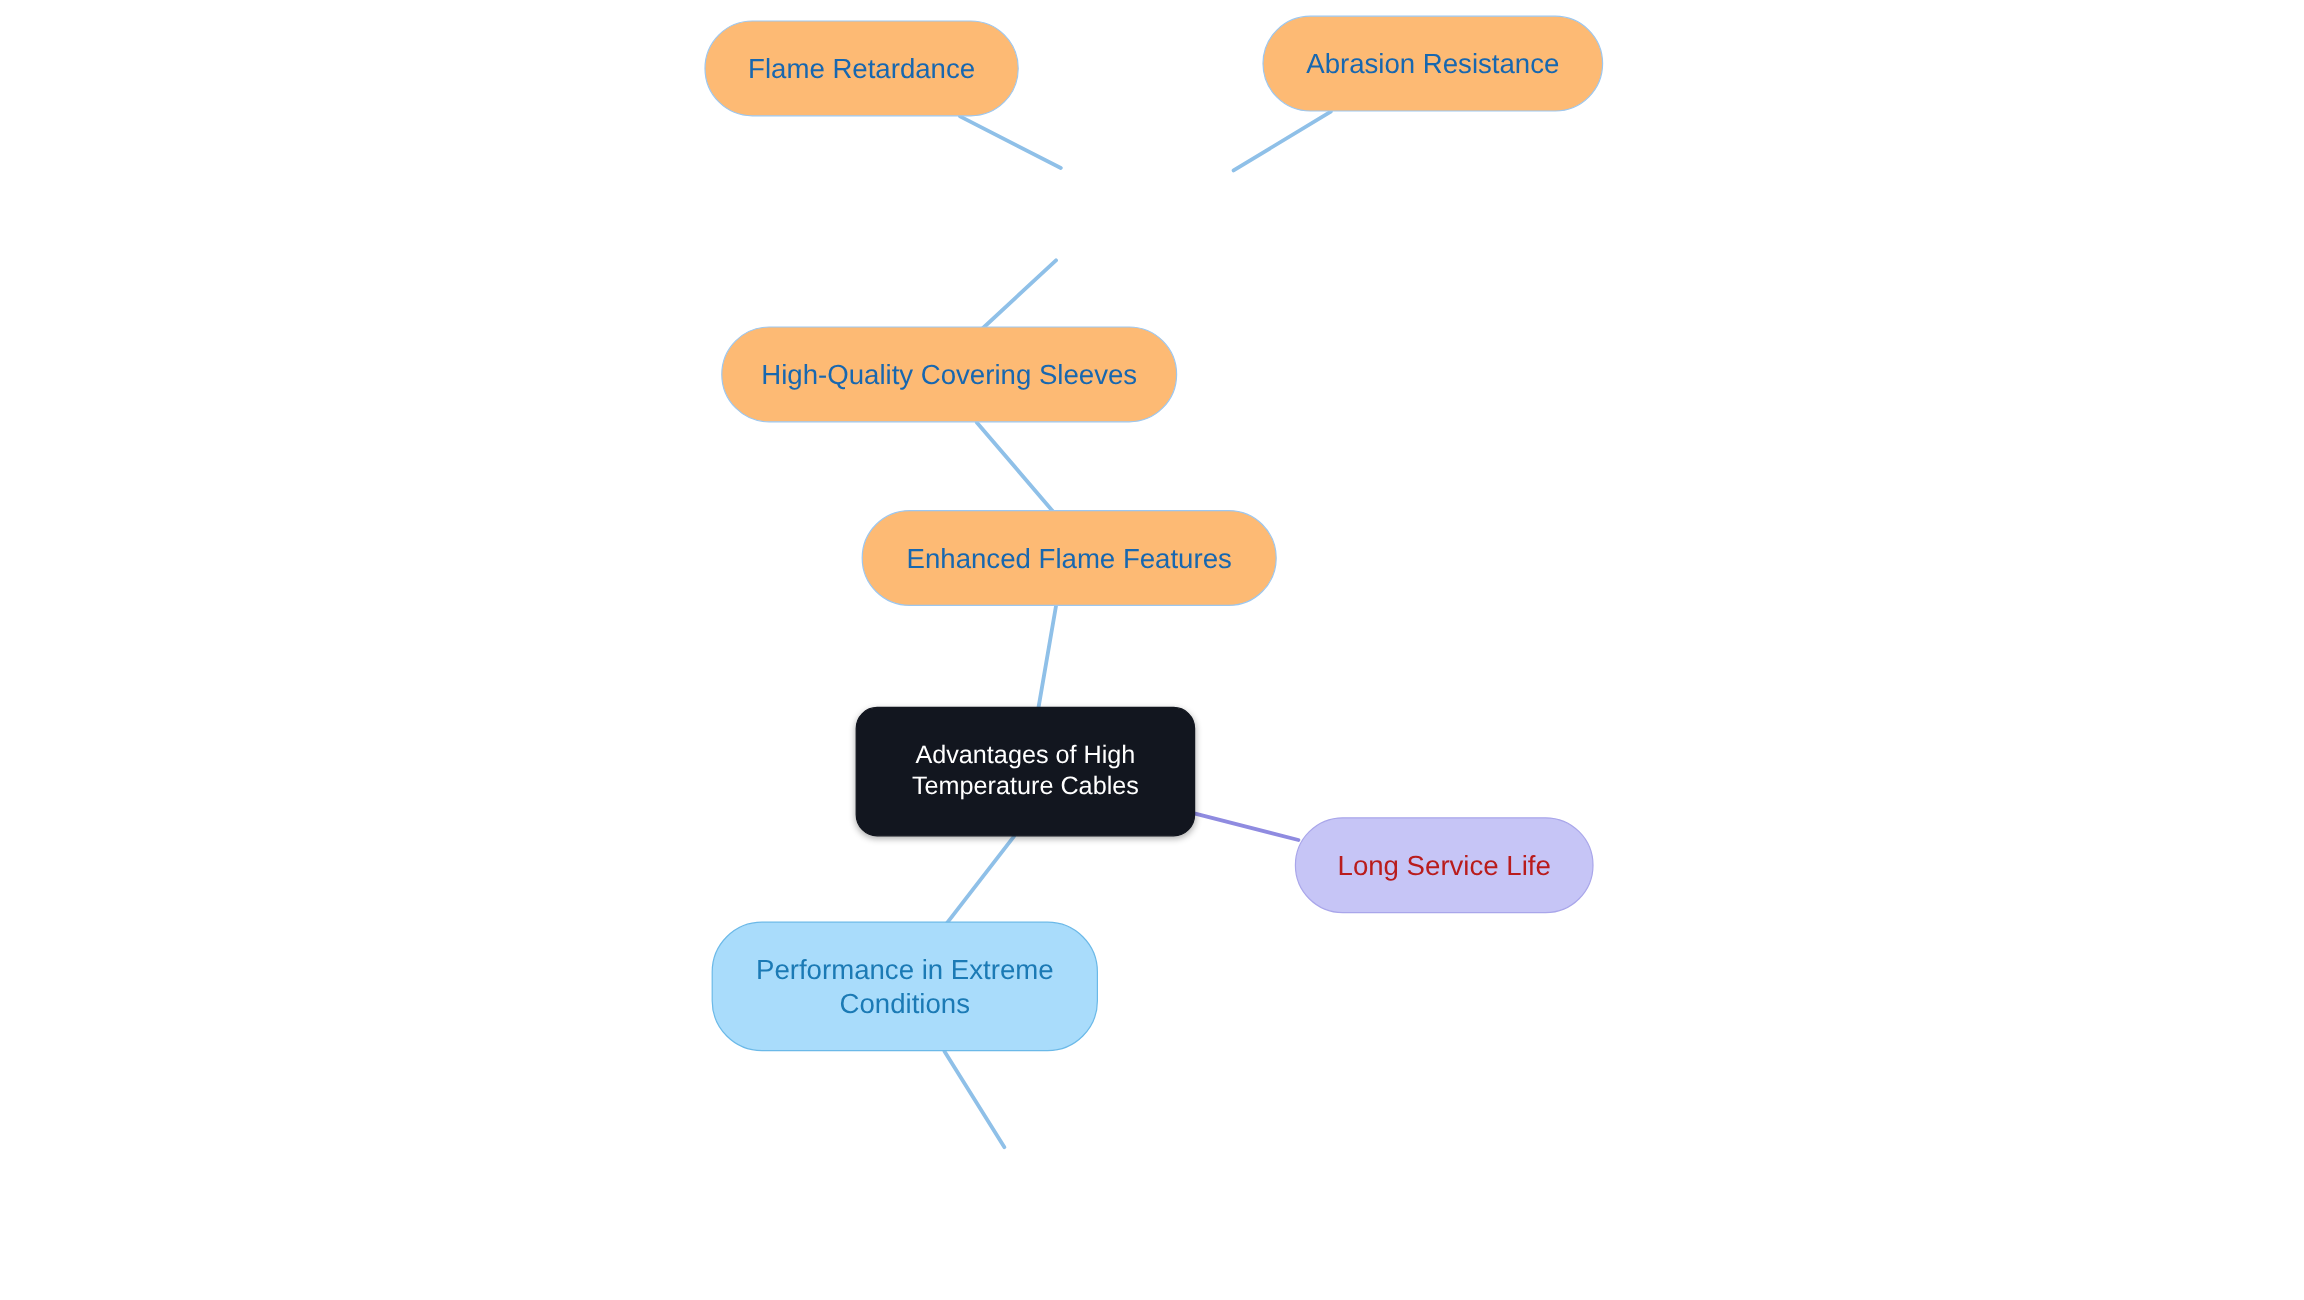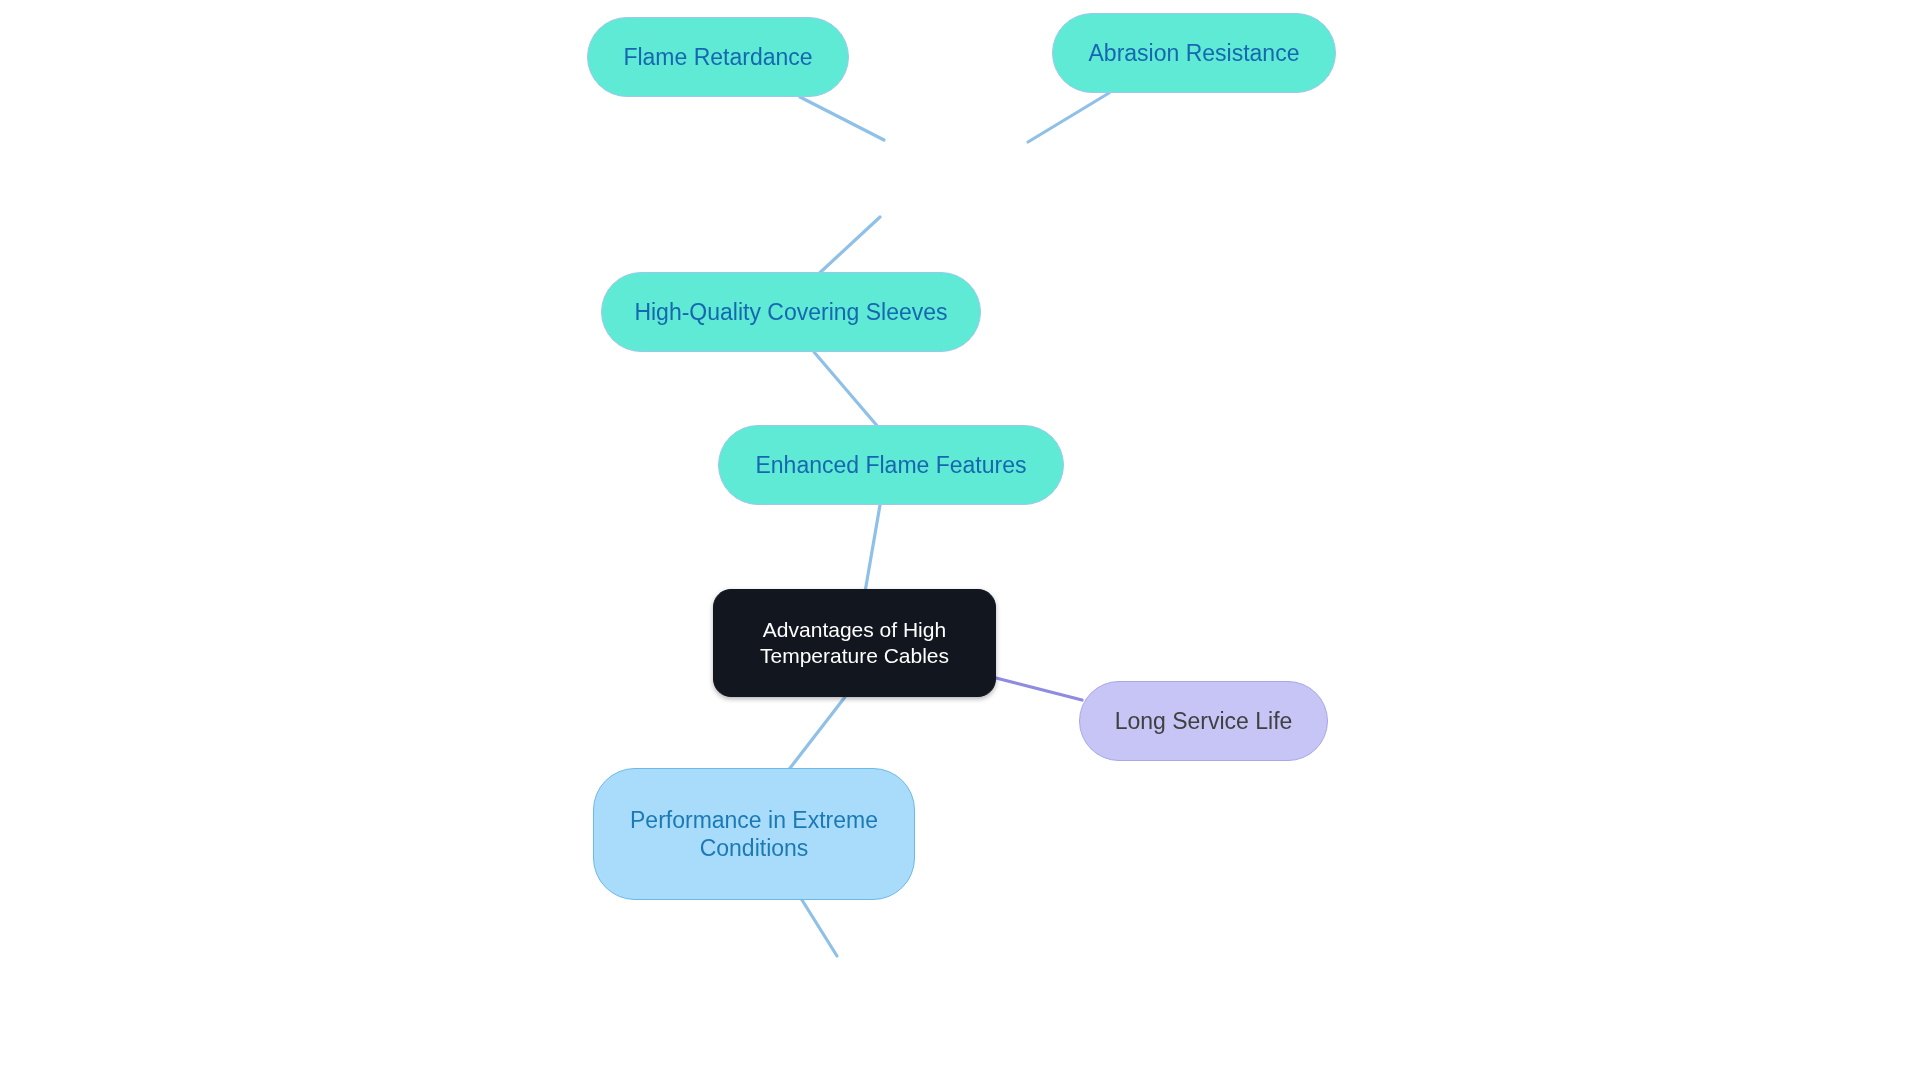--- a/index.html
+++ b/index.html
@@ -40,37 +40,37 @@
   }
   .node.root {
     background: #12161f;
     border-color: #12161f;
     color: #ffffff;
     border-radius: 18px;
     font-size: 21px;
     box-shadow: 0 2px 5px rgba(0,0,0,0.30);
   }
   .node.pale {
-    background: #5eead4;
+    background: #fdba74;
     border-color: #9dc7ef;
     color: #1767b0;
     border-radius: 42px;
     font-size: 23px;
   }
   .node.sky {
     background: #a9dcfb;
     border-color: #6bb9e8;
     color: #1b7ab5;
     border-radius: 42px;
     font-size: 23px;
   }
   .node.lav {
     background: #c6c5f6;
     border-color: #a9a6ea;
-    color: #404040;
+    color: #b91c1c;
     border-radius: 42px;
     font-size: 23px;
   }
 </style>
 </head>
 <body>
 
 <div id="canvas">
   <svg id="edges" viewBox="0 0 1920 1083" width="1920" height="1083">
       <line x1="800" y1="97" x2="884" y2="140" stroke="#8fc0e8" stroke-width="3.2" stroke-linecap="round"></line>
@@ -82,15 +82,15 @@
       <line x1="845" y1="697" x2="787" y2="772" stroke="#8fc0e8" stroke-width="3.2" stroke-linecap="round"></line>
       <line x1="787" y1="876" x2="837" y2="956" stroke="#8fc0e8" stroke-width="3.2" stroke-linecap="round"></line>
     </svg>
 <div class="node pale" style="left: 587px; top: 17px; width: 262px; height: 80px;">Flame Retardance</div>
     <div class="node pale" style="left: 1052px; top: 13px; width: 284px; height: 80px;">Abrasion Resistance</div>
     <div class="node pale" style="left: 601px; top: 272px; width: 380px; height: 80px; text-align: center;">High-Quality Covering Sleeves</div>
     <div class="node pale" style="left: 718px; top: 425px; width: 346px; height: 80px;">Enhanced Flame Features</div>
     <div class="node root" style="left: 713px; top: 589px; width: 283px; height: 108px;">Advantages of High
 Temperature Cables</div>
     <div class="node lav" style="left: 1079px; top: 681px; width: 249px; height: 80px;">Long Service Life</div>
-    <div class="node sky" style="left: 593px; top: 768px; width: 322px; height: 132px;">Performance in Extreme
+    <div class="node sky" style="left: 593px; top: 768px; width: 322px; height: 108px;">Performance in Extreme
 Conditions</div>
   </div>
 
 </body></html>

